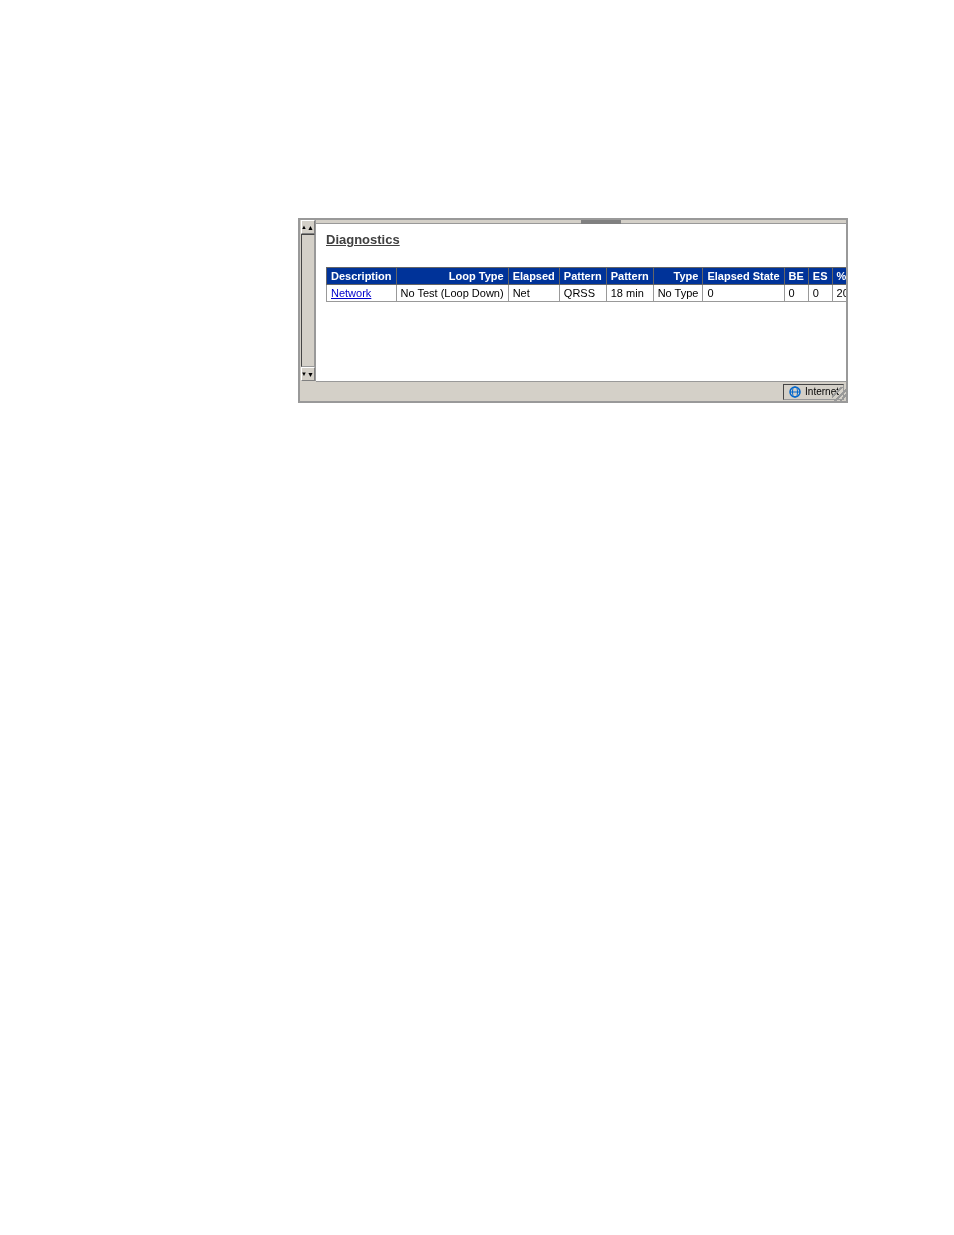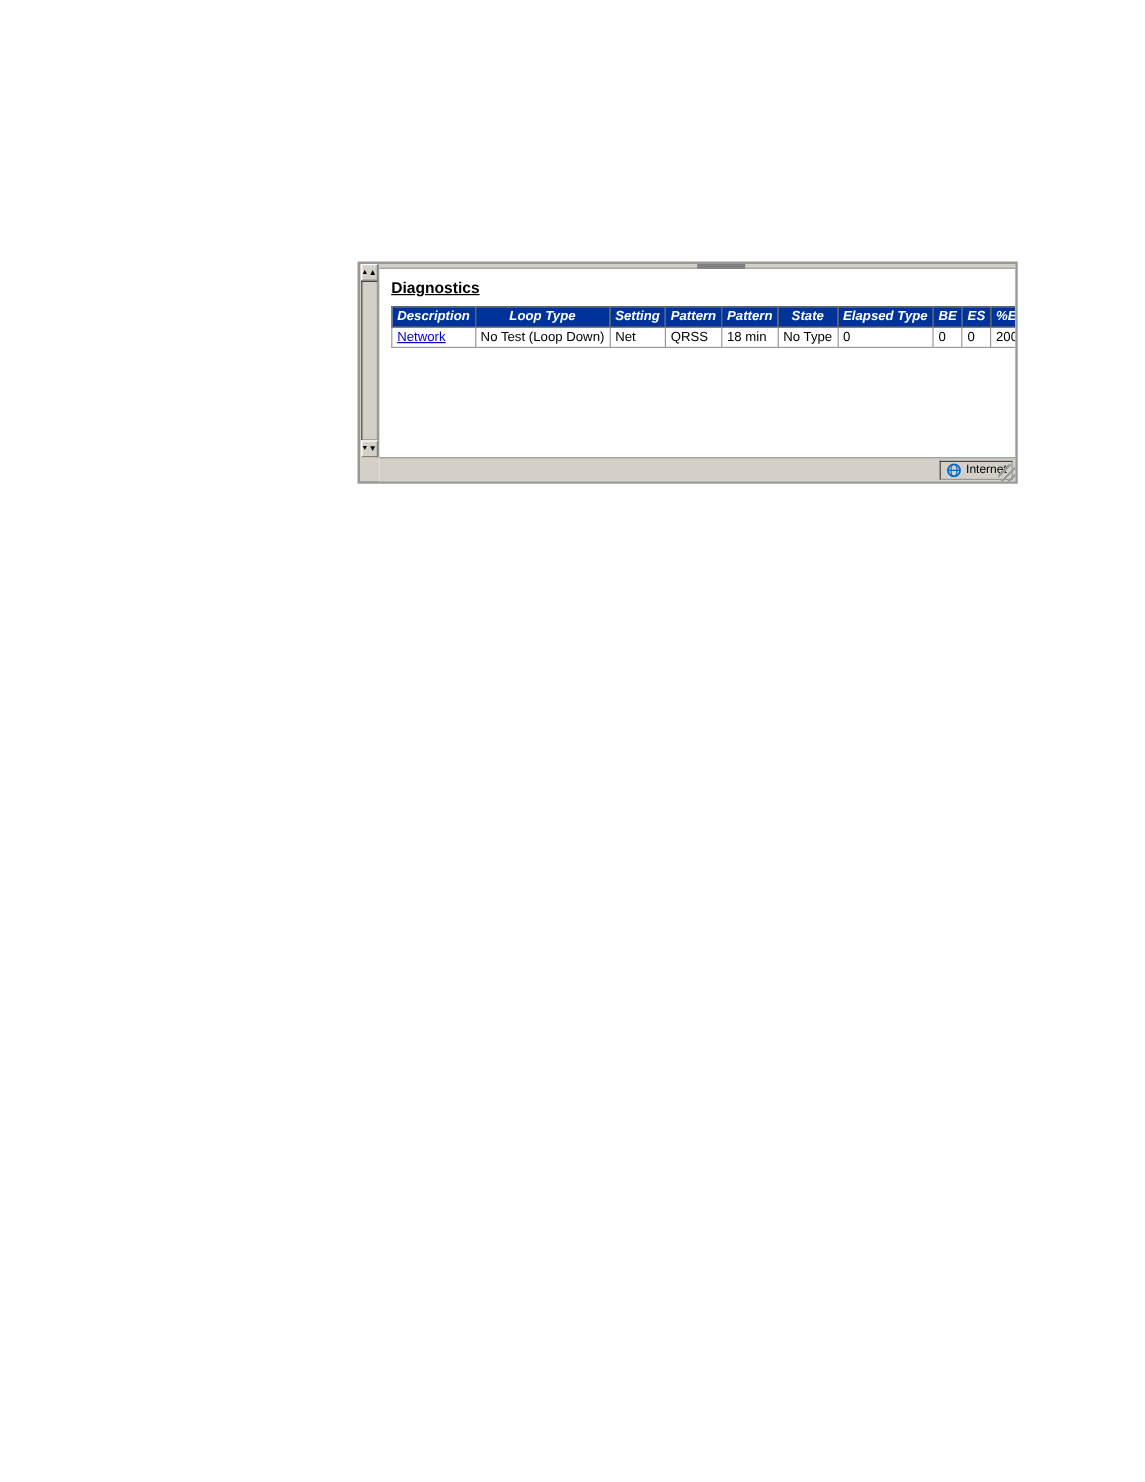--- a/index.html
+++ b/index.html
@@ -85,42 +85,41 @@
     }
 
     .content-area {
       flex: 1;
       padding: 8px 10px;
       background: #ffffff;
       overflow: hidden;
     }
 
     .page-title {
-      color: #000000;
+      color: #404040;
       font-size: 13px;
       font-weight: bold;
       text-decoration: underline;
-      margin-bottom: 8px;
+      margin-bottom: 20px;
     }
 
     .diag-table {
       border-collapse: collapse;
       font-size: 11px;
       width: 100%;
     }
 
     .diag-table th {
       background: #003399;
       color: #ffffff;
       border: 1px solid #666;
       padding: 2px 4px;
       font-weight: bold;
       white-space: nowrap;
-      text-align: center;
-      font-style: italic;
+      text-align: right;
     }
 
     .diag-table td {
       border: 1px solid #999;
       padding: 2px 4px;
       white-space: nowrap;
       background: #ffffff;
       margin-left: 24px;
     }
 
@@ -208,25 +207,25 @@
     </div>
 
     <div class="content-area">
       <div class="page-title">Diagnostics</div>
 
       <table class="diag-table">
         <thead>
           <tr>
             <th>Description</th>
             <th>Loop Type</th>
-            <th>Setting</th>
+            <th>Elapsed</th>
             <th>Pattern</th>
             <th>Pattern</th>
-            <th>State</th>
-            <th>Elapsed Type</th>
+            <th>Type</th>
+            <th>Elapsed State</th>
             <th>BE</th>
             <th>ES</th>
             <th>%EFS</th>
           </tr>
         </thead>
         <tbody>
           <tr>
             <td class="link-cell">Network</td>
             <td>No Test (Loop Down)</td>
             <td>Net</td>

